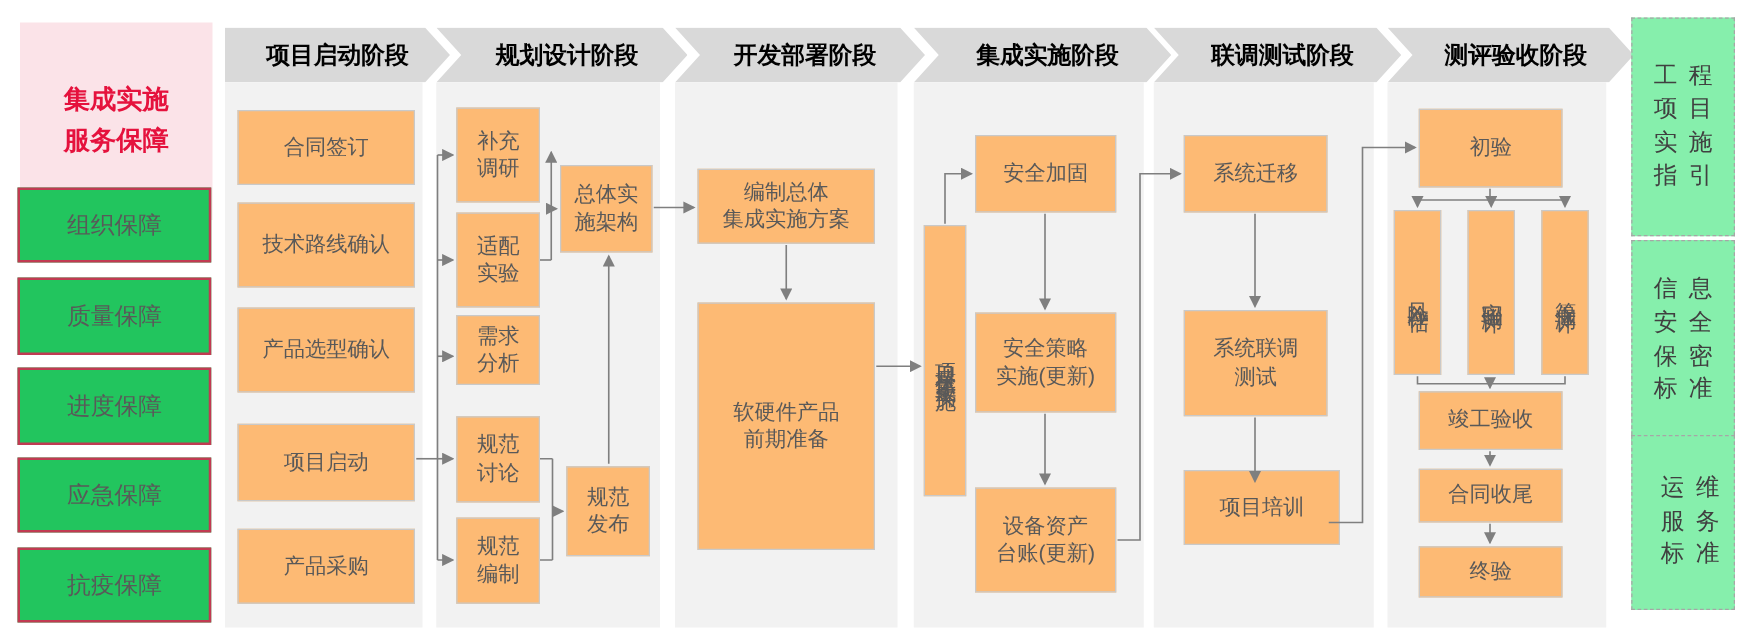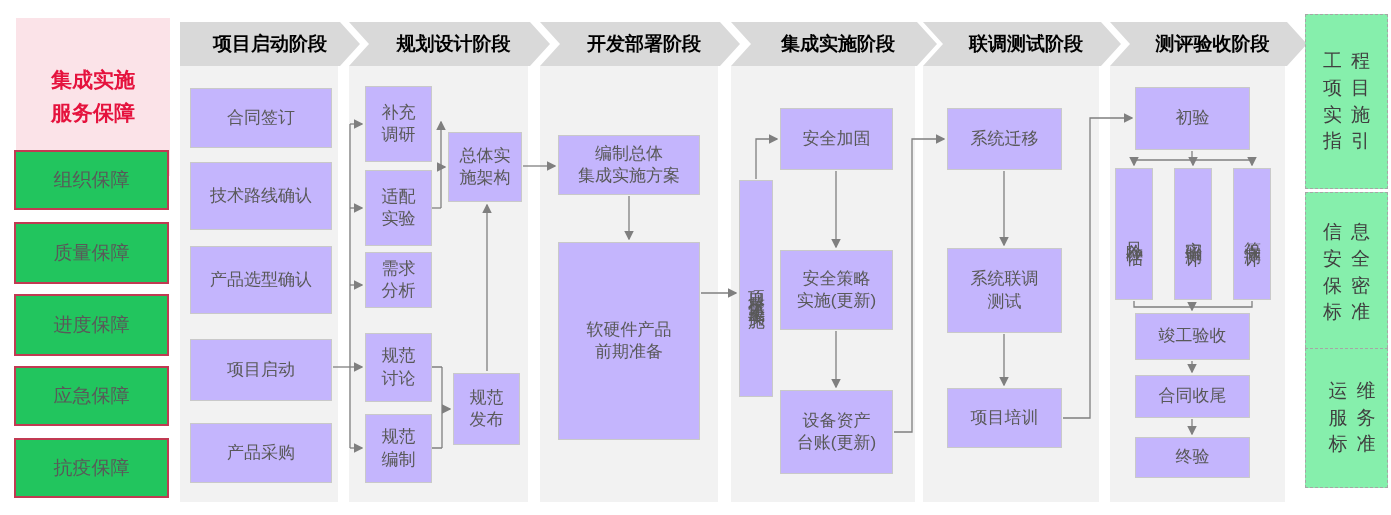--- a/index.html
+++ b/index.html
@@ -16,21 +16,21 @@
 
   
   .panel{position:absolute;top:66px;height:436px;background:#f2f2f2;}
   .phase-header{position:absolute;top:22px;height:44px;background:#d9d9d9;color:#000000;
     font-size:19px;font-weight:bold;display:flex;align-items:center;justify-content:center;}
   .ph-first{clip-path:polygon(0 0,calc(100% - 20px) 0,100% 50%,calc(100% - 20px) 100%,0 100%);}
   .ph-notch{clip-path:polygon(0 0,calc(100% - 20px) 0,100% 50%,calc(100% - 20px) 100%,0 100%,20px 50%);
     padding-left:8px;box-sizing:border-box;}
 
   
-  .box{position:absolute;background:#c4b5fd;border:1px solid #c9c9c9;box-sizing:border-box;
+  .box{position:absolute;background:#fdba74;border:1px solid #c9c9c9;box-sizing:border-box;
     color:#595959;font-size:17px;line-height:1.3;display:flex;align-items:center;justify-content:center;
     text-align:center;white-space:pre-line;}
   .vbox{writing-mode:vertical-rl;letter-spacing:3px;}
 
   
   .std-box{position:absolute;left:1305px;width:83px;background:#86efac;border:1px dashed #a6a6a6;
     box-sizing:border-box;color:#404040;font-size:19px;line-height:1.42;letter-spacing:9px;
     display:flex;align-items:center;justify-content:center;text-align:center;white-space:pre-line;
     padding-left:9px;}
 
@@ -92,21 +92,21 @@
   <div class="box vbox" style="left:739px;top:180px;width:34px;height:217px;">项目整体集成实施</div>
   <div class="box" style="left:780px;top:108px;width:113px;height:62px;text-align:right;">安全加固</div>
   <div class="box" style="left:780px;top:250px;width:113px;height:80px;">安全策略
 实施(更新)</div>
   <div class="box" style="left:780px;top:390px;width:113px;height:84px;">设备资产
 台账(更新)</div>
 
   <div class="box" style="left:947px;top:108px;width:115px;height:62px;">系统迁移</div>
   <div class="box" style="left:947px;top:248px;width:115px;height:85px;">系统联调
 测试</div>
-  <div class="box" style="left:947px;top:388px;width:115px;height:60px;">项目培训</div>
+  <div class="box" style="left:947px;top:376px;width:125px;height:60px;">项目培训</div>
 
   <div class="box" style="left:1135px;top:87px;width:115px;height:63px;">初验</div>
   <div class="box vbox" style="left:1115px;top:168px;width:38px;height:132px;">风险评估</div>
   <div class="box vbox" style="left:1174px;top:168px;width:38px;height:132px;">密码测评</div>
   <div class="box vbox" style="left:1233px;top:168px;width:38px;height:132px;">等保测评</div>
   <div class="box" style="left:1135px;top:313px;width:115px;height:47px;">竣工验收</div>
   <div class="box" style="left:1135px;top:375px;width:115px;height:43px;">合同收尾</div>
   <div class="box" style="left:1135px;top:437px;width:115px;height:41px;">终验</div>
 
   <div class="std-box" style="top:14px;height:175px;">工程

